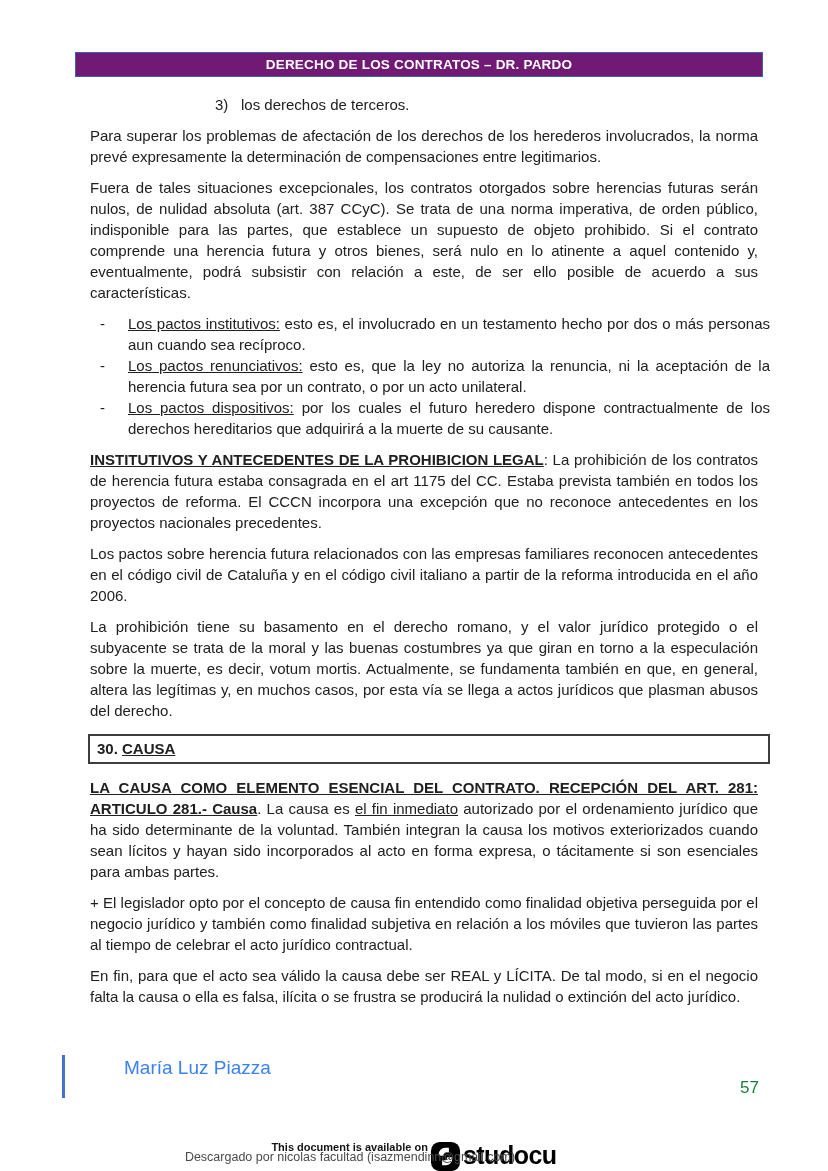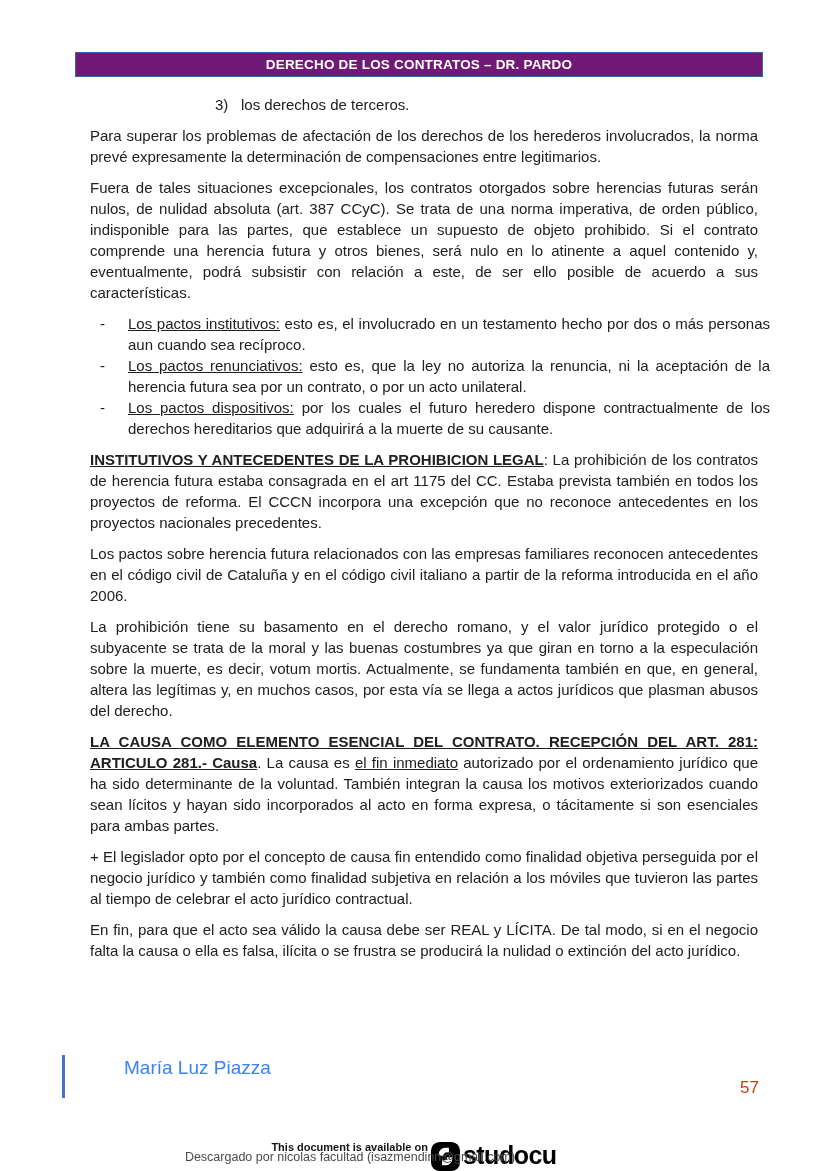--- a/index.html
+++ b/index.html
@@ -34,21 +34,21 @@
     margin:13px 0 13px 10px; border:2px solid #3d3d3d;
     padding:2px 7px 3px; font-weight:700;
   }
   .footer-accent-line {
     position:absolute; left:62px; top:1055px; width:3px; height:43px; background:#4472C4;
   }
   .footer-author {
     position:absolute; left:124px; top:1057px; font-size:19px; color:#3b82f6;
   }
   .footer-page {
-    position:absolute; left:740px; top:1078px; font-size:17px; color:#c2410c;
+    position:absolute; left:740px; top:1078px; font-size:17px; color:#15803d;
   }
   .studocu-row {
     position:absolute; left:0; top:1114px; width:828px; height:34px;
     display:flex; align-items:flex-start; justify-content:center; gap:2px;margin-top:27px;
   }
   .studocu-row .avail { font-size:11px; font-weight:700; color:#141414; }
   .studocu-row .brand {
     font-size:25px; font-weight:800; color:#000000; letter-spacing:-0.5px;
   }
   .download-note {
@@ -85,20 +85,24 @@
       <span class="dash">-</span><span class="blead">Los pactos dispositivos:</span><span> por los cuales el futuro heredero dispone contractualmente de los derechos hereditarios que adquirirá a la muerte de su causante.</span>
     </li>
   </ul>
 
   <p><span class="hlead">INSTITUTIVOS Y ANTECEDENTES DE LA PROHIBICION LEGAL</span><span>: La prohibición de los contratos de herencia futura estaba consagrada en el art 1175 del CC. Estaba prevista también en todos los proyectos de reforma. El CCCN incorpora una excepción que no reconoce antecedentes en los proyectos nacionales precedentes.</span></p>
 
   <p>Los pactos sobre herencia futura relacionados con las empresas familiares reconocen antecedentes en el código civil de Cataluña y en el código civil italiano a partir de la reforma introducida en el año 2006.</p>
 
   <p>La prohibición tiene su basamento en el derecho romano, y el valor jurídico protegido o el subyacente se trata de la moral y las buenas costumbres ya que giran en torno a la especulación sobre la muerte, es decir, votum mortis. Actualmente, se fundamenta también en que, en general, altera las legítimas y, en muchos casos, por esta vía se llega a actos jurídicos que plasman abusos del derecho.</p>
 
+  <div class="section-box">
+    <span>30.</span>
+    <span class="u">CAUSA</span>
+  </div>
 
   <p><span class="hlead">LA CAUSA COMO ELEMENTO ESENCIAL DEL CONTRATO. RECEPCIÓN DEL ART. 281:</span><span class="bold"> ARTICULO 281.- Causa</span><span>. La causa es </span><span class="u">el fin inmediato</span><span> autorizado por el ordenamiento jurídico que ha sido determinante de la voluntad. También integran la causa los motivos exteriorizados cuando sean lícitos y hayan sido incorporados al acto en forma expresa, o tácitamente si son esenciales para ambas partes.</span></p>
 
   <p>+ El legislador opto por el concepto de causa fin entendido como finalidad objetiva perseguida por el negocio jurídico y también como finalidad subjetiva en relación a los móviles que tuvieron las partes al tiempo de celebrar el acto jurídico contractual.</p>
 
   <p>En fin, para que el acto sea válido la causa debe ser REAL y LÍCITA. De tal modo, si en el negocio falta la causa o ella es falsa, ilícita o se frustra se producirá la nulidad o extinción del acto jurídico.</p>
 
 </div>
 
 <div class="footer-accent-line"></div>

